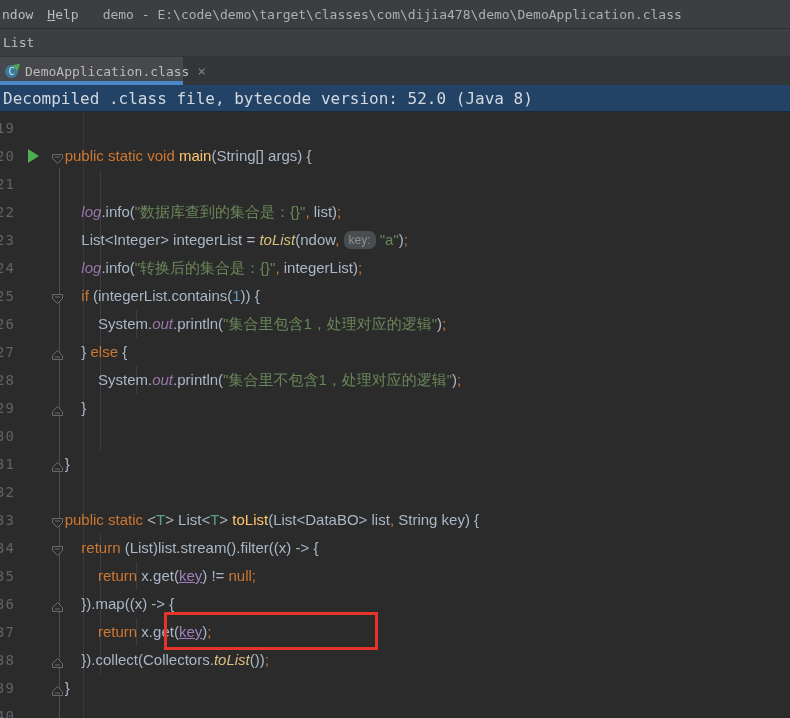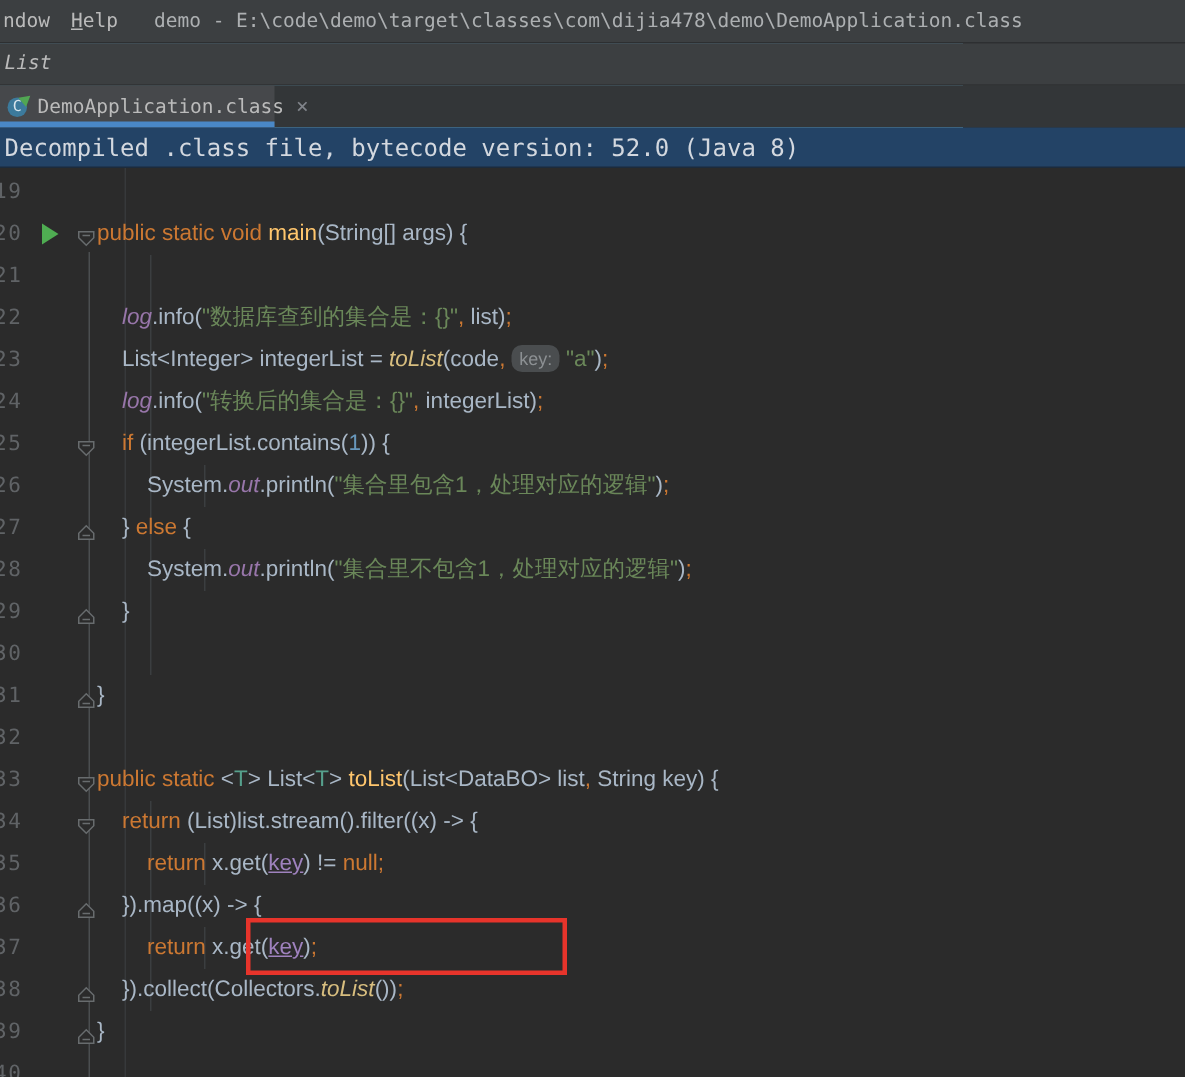--- a/index.html
+++ b/index.html
@@ -1,38 +1,37 @@
 <!DOCTYPE html>
 <html><head>
 <meta charset="utf-8">
 <style>
   * { margin:0; padding:0; box-sizing:border-box; }
   html,body { width:790px; height:718px; overflow:hidden; background:#2B2B2B; }
   body { font-family:"DejaVu Sans Mono", monospace; }
 
-  .app { position:relative; width:642px; height:718px; background:#7dd3fc; }
+  .app { position:relative; width:642px; height:718px; background:#4d7c0f; }
 
   
   .menubar {
     position:absolute; left:0; top:0; width:790px; height:29px;
     background:#3C3F41; color:#BBBBBB; font-size:13px;
     display:flex; align-items:center;
     border-bottom:1px solid #2D2F31;
   }
   .menu-item { padding:0 2px; cursor:default; }
   .menu-item:first-child { margin-left:0; margin-right:10px; }
   .menu-item .mn { text-decoration:underline; }
   .win-title { margin-left:22px; color:#ADB0B2; font-size:13px; white-space:nowrap; }
 
   .navbar {
     position:absolute; left:0; top:29px; width:790px; height:28px;
     background:#3C3F41; color:#BBBBBB; font-size:13px;
     display:flex; align-items:center; padding-left:3px;
     border-bottom:1px solid #323436;
-    font-style:italic;
   }
 
   .tabstrip {
     position:absolute; left:0; top:57px; width:790px; height:28px;
     background:#333638;
   }
   .tab {
     position:absolute; left:0; top:0; height:28px; width:183px;
     background:#46484B; display:flex; align-items:center;
     padding-left:5px; color:#BBBBBB; font-size:13px;
@@ -148,21 +147,21 @@
         </div>
         <div class="line">
           <span class="ln">21</span>
         </div>
         <div class="line">
           <span class="ln">22</span>
           <span class="code-text"><span class="tk-p">        </span><span class="tk-f">log</span><span class="tk-p">.info(</span><span class="tk-s">"数据库查到的集合是：{}"</span><span class="tk-k">,</span><span class="tk-p"> list)</span><span class="tk-k">;</span></span>
         </div>
         <div class="line">
           <span class="ln">23</span>
-          <span class="code-text"><span class="tk-p">        List&lt;Integer&gt; integerList = </span><span class="tk-m">toList</span><span class="tk-p">(code</span><span class="tk-k">,</span><span class="tk-p"> </span><span class="tk-h">key:</span><span class="tk-p"> </span><span class="tk-s">"a"</span><span class="tk-p">)</span><span class="tk-k">;</span></span>
+          <span class="code-text"><span class="tk-p">        List&lt;Integer&gt; integerList = </span><span class="tk-m">toList</span><span class="tk-p">(ndow</span><span class="tk-k">,</span><span class="tk-p"> </span><span class="tk-h">key:</span><span class="tk-p"> </span><span class="tk-s">"a"</span><span class="tk-p">)</span><span class="tk-k">;</span></span>
         </div>
         <div class="line">
           <span class="ln">24</span>
           <span class="code-text"><span class="tk-p">        </span><span class="tk-f">log</span><span class="tk-p">.info(</span><span class="tk-s">"转换后的集合是：{}"</span><span class="tk-k">,</span><span class="tk-p"> integerList)</span><span class="tk-k">;</span></span>
         </div>
         <div class="line">
           <span class="ln">25</span>
           <span class="gut-fold"><svg width="13" height="12" viewBox="0 0 13 12">
               <path d="M1.5 1.5 H11.5 V5.5 L6.5 10.5 L1.5 5.5 Z M4 4 H9" fill="#2B2B2B" stroke="#686C6E" stroke-width="1"></path>
             </svg></span>

